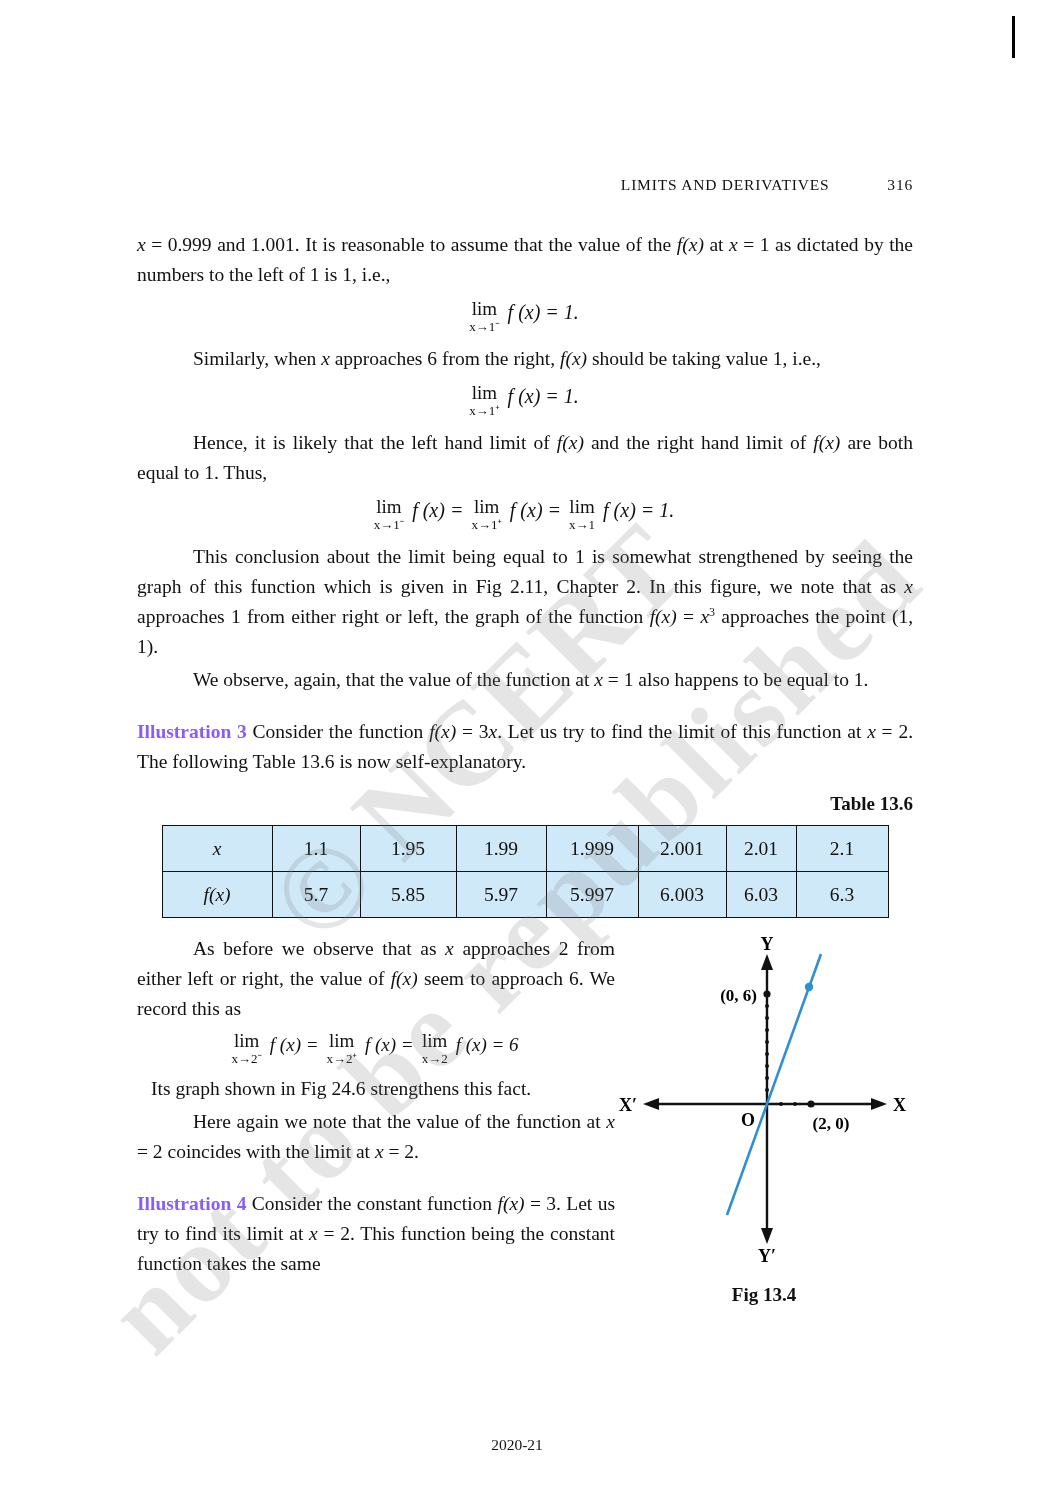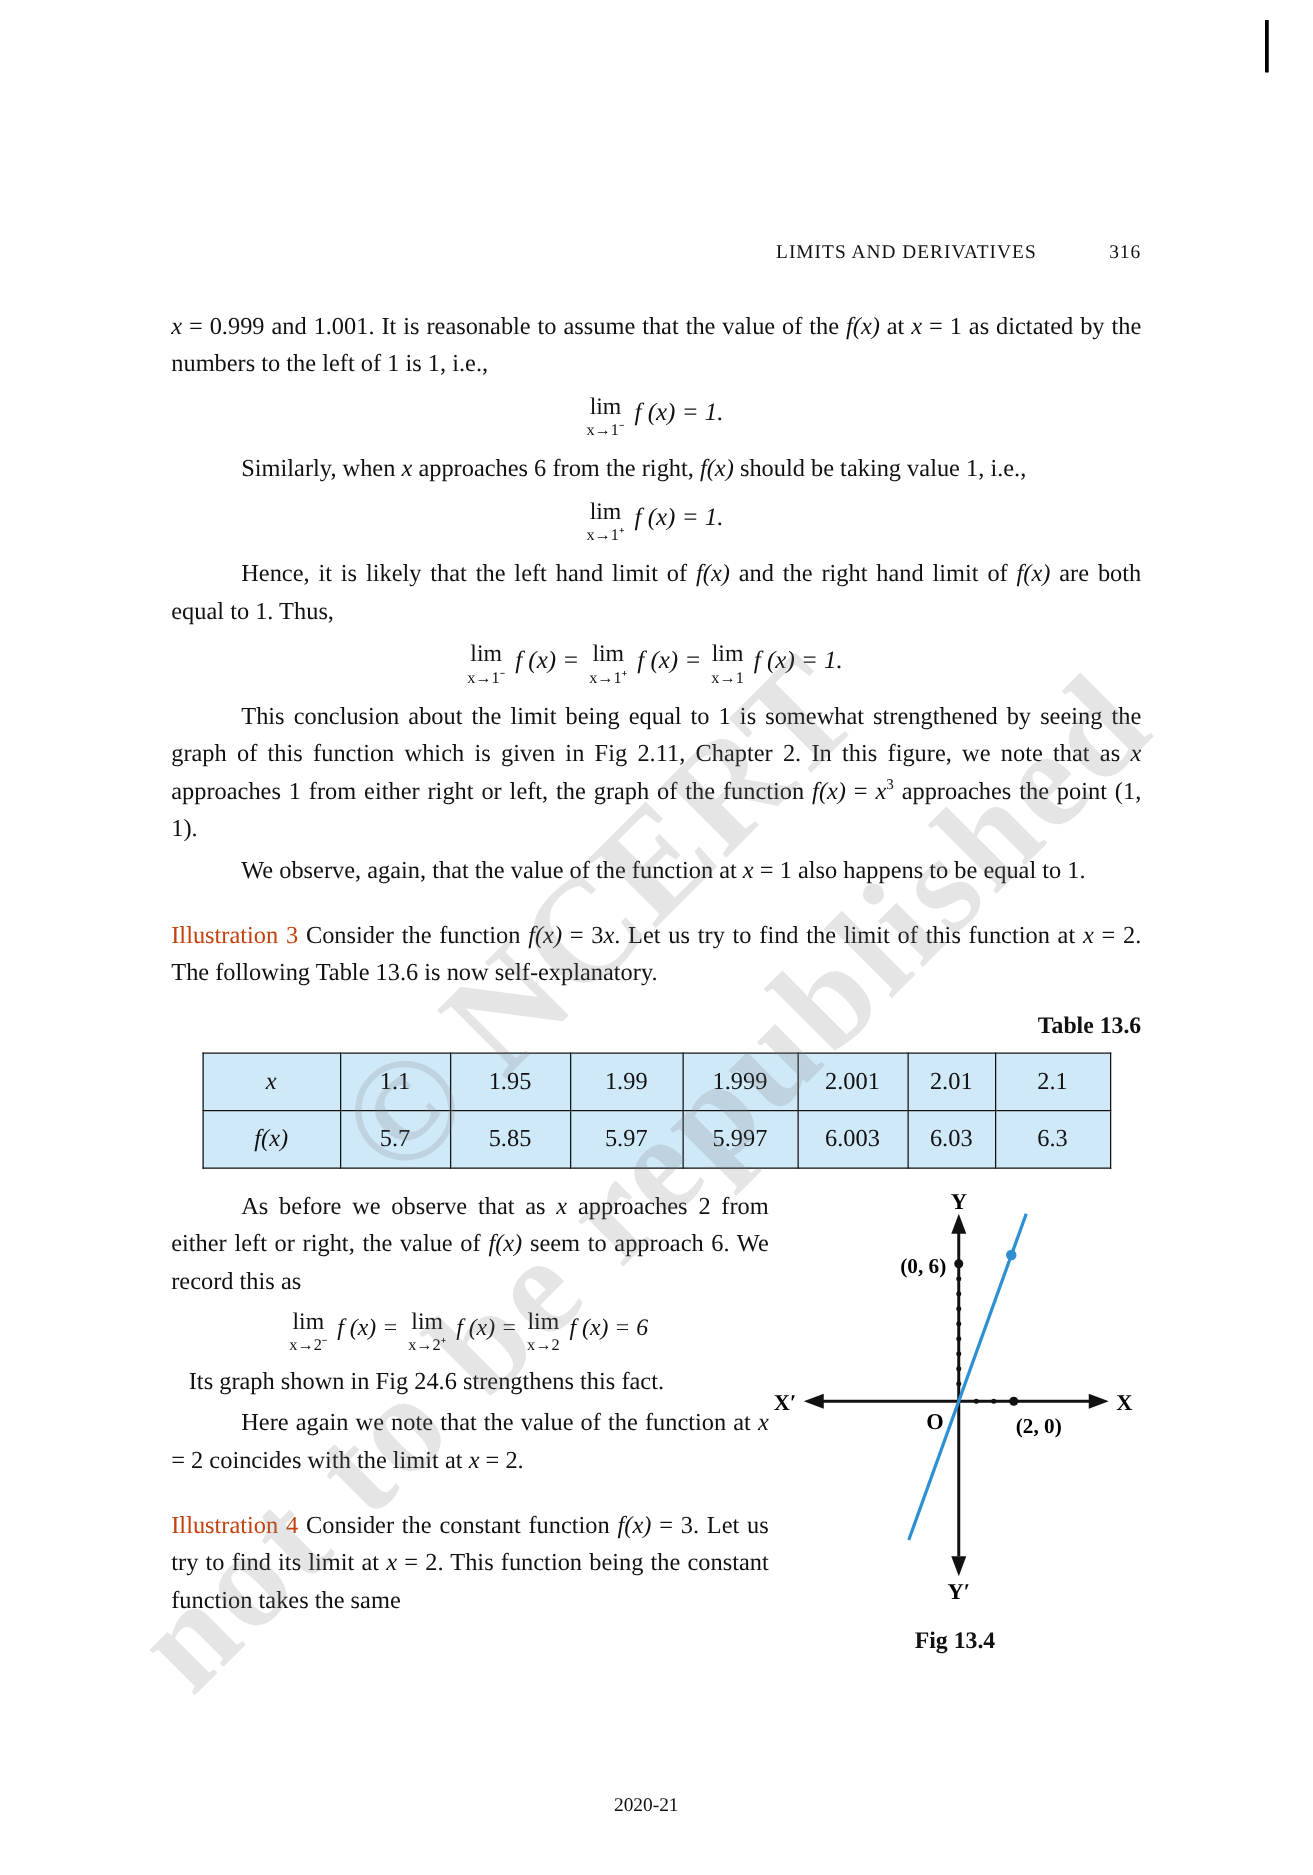--- a/index.html
+++ b/index.html
@@ -1,32 +1,32 @@
 <!DOCTYPE html>
 <html><head>
 <meta charset="utf-8">
 <style>
   html,body{margin:0;padding:0;background:#e8e8e8;}
   .page{position:relative;width:1050px;height:1500px;margin:0 auto;background:#ffffff;
         font-family:"Liberation Serif", serif;color:#111;overflow:hidden;}
   .corner-mark{position:absolute;left:1012px;top:16px;width:3px;height:42px;background:#000;}
-  .content{position:absolute;left:137px;top:193px;width:776px;}
+  .content{position:absolute;left:137px;top:176px;width:776px;}
   .header{display:flex;justify-content:flex-end;align-items:baseline;gap:58px;
           font-size:15.5px;letter-spacing:0.8px;margin-bottom:36px;}
   .para{font-size:19.5px;line-height:30px;margin:0 0 3px 0;text-align:justify;}
   .indent{text-indent:56px;}
   .indent-sm{text-indent:14px;}
   .i{font-style:italic;}
   .sup{vertical-align:super;font-size:12px;line-height:0;}
   .formula{text-align:center;font-size:20px;margin:9px 0 11px 0;}
   .lim{display:inline-block;vertical-align:-12px;text-align:center;line-height:1;margin:0 3px;}
   .lim .w{display:block;font-size:19px;}
   .lim .s{display:block;font-size:13px;margin-top:2px;}
   .expr{font-style:italic;margin:0 5px;}
-  .ill{color:#c2410c;font-weight:normal;}
+  .ill{color:#8b5cf6;font-weight:bold;}
   .ill-para{margin-top:22px;}
   .tcaption{text-align:right;font-weight:bold;font-size:19px;margin:16px 0 10px 0;}
   table.datatable{border-collapse:collapse;margin:0 auto;table-layout:fixed;width:726px;}
   table.datatable td{border:1.6px solid #111;background:#cfe9f8;text-align:center;
         font-size:19.5px;height:45px;padding:0 6px;}
   .cols{display:flex;margin-top:16px;}
   .leftcol{width:478px;}
   .rightcol{width:298px;margin-left:0;}
   .formula.small{font-size:19px;margin:7px 0 9px 0;}
   .figwrap{padding-top:2px;}

